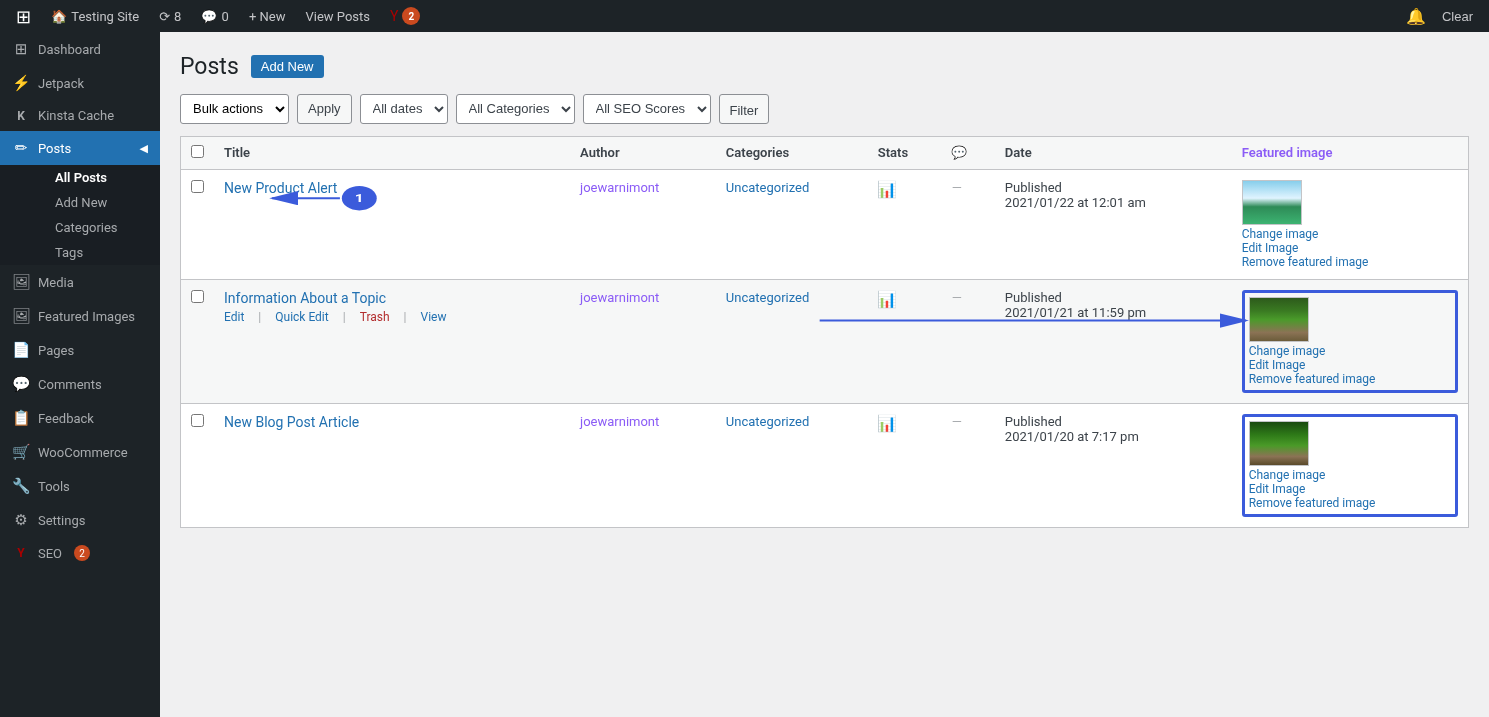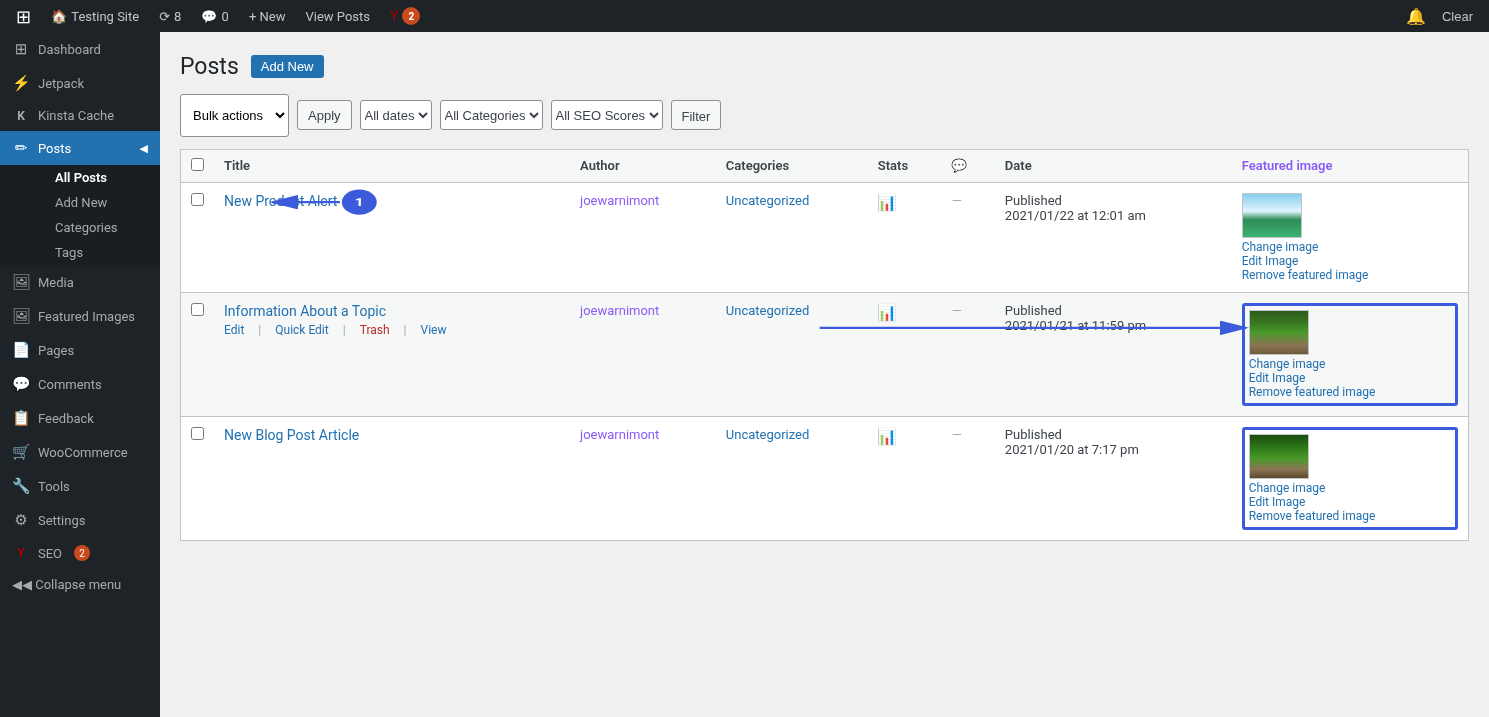--- a/index.html
+++ b/index.html
@@ -163,41 +163,41 @@
       align-items: center;
       gap: 8px;
       margin-bottom: 12px;
     }
     .bulk-select {
       display: flex;
       align-items: center;
       border: 1px solid #8c8f94;
       border-radius: 3px;
       background: #fff;
-      height: 43px;
+      height: 30px;
       padding: 0 8px;
       font-size: 13px;
       cursor: pointer;
     }
     .apply-btn {
       background: #f6f7f7;
       border: 1px solid #8c8f94;
       border-radius: 3px;
       padding: 0 10px;
       height: 30px;
       font-size: 13px;
       cursor: pointer;
       color: #3c434a;
     }
     .filter-select {
       border: 1px solid #8c8f94;
       border-radius: 3px;
       background: #fff;
       height: 30px;
-      padding: 0 0;
+      padding: 0 8px;
       font-size: 13px;
       cursor: pointer;
       color: #3c434a;
     }
     .filter-btn {
       background: #f6f7f7;
       border: 1px solid #8c8f94;
       border-radius: 3px;
       padding: 8px 10px;
       height: 30px;
@@ -421,24 +421,20 @@
       <span>Tools</span>
     </div>
     <div class="sidebar-item">
       <span class="icon">⚙</span>
       <span>Settings</span>
     </div>
     <div class="sidebar-item">
       <span class="icon" style="font-size:12px; font-weight:bold; color:#a00;">Y</span>
       <span>SEO</span>
       <span class="seo-badge">2</span>
-    </div>
-    <div class="collapse-menu">
-      <span>◀◀ </span>
-      <span>Collapse menu</span>
     </div>
   </div>
 
   <div class="content">
     <div class="content-wrapper">
 
       <div class="page-header">
         <h1 class="page-title">Posts</h1>
         <button class="add-new-btn">Add New</button>
         <div class="top-right-search">

